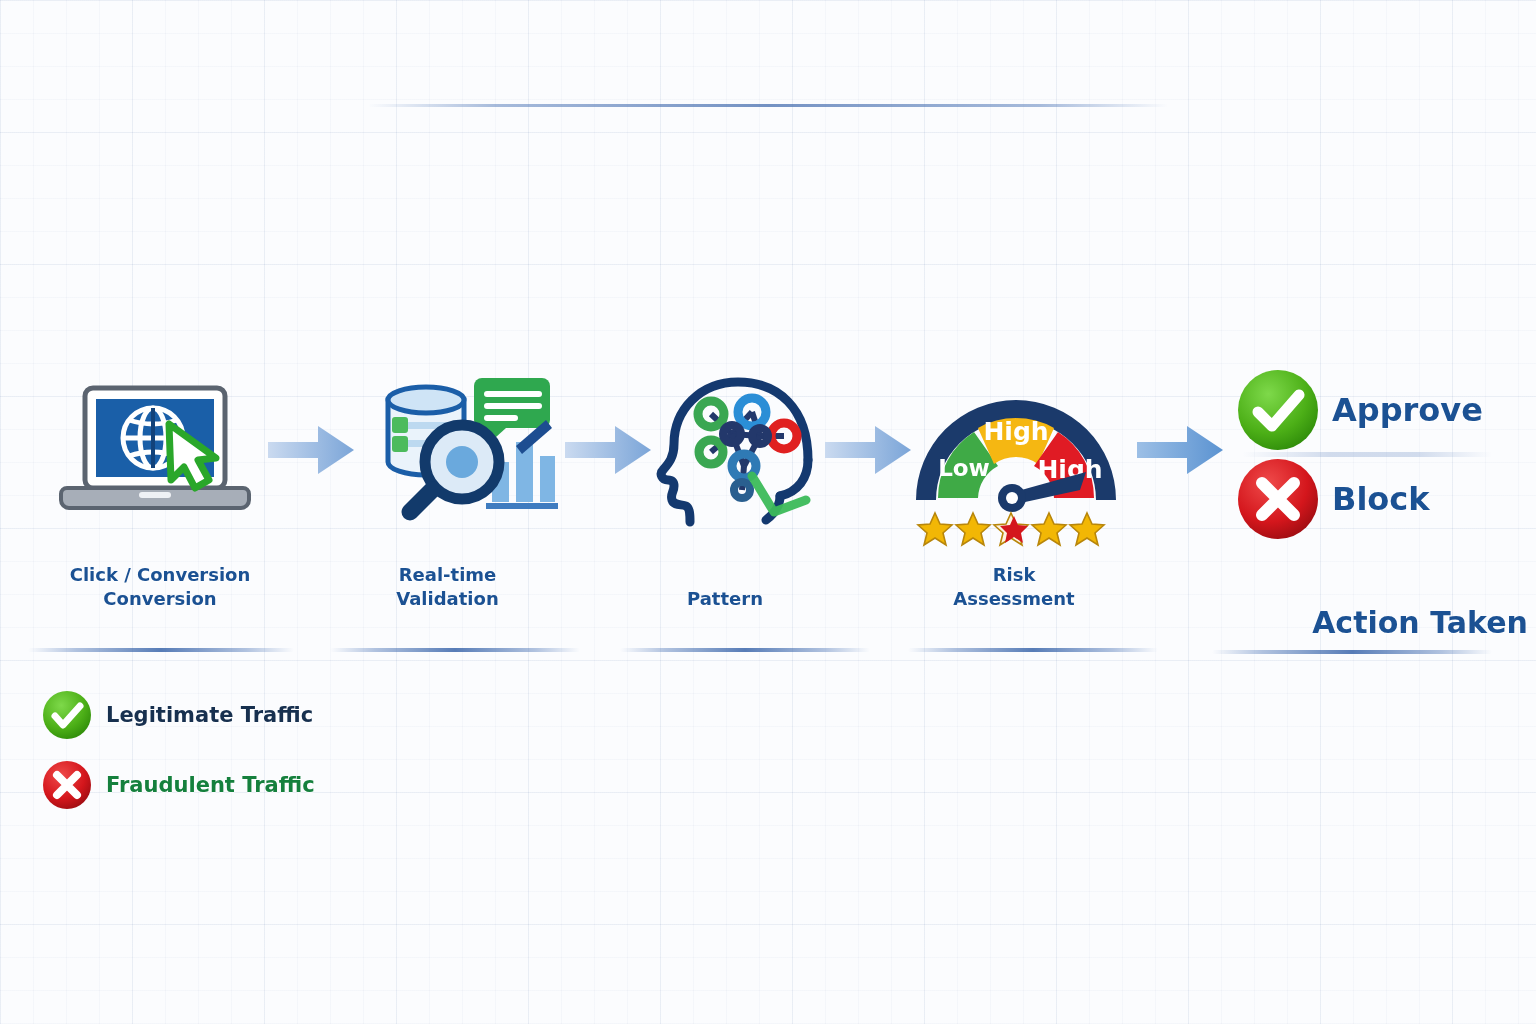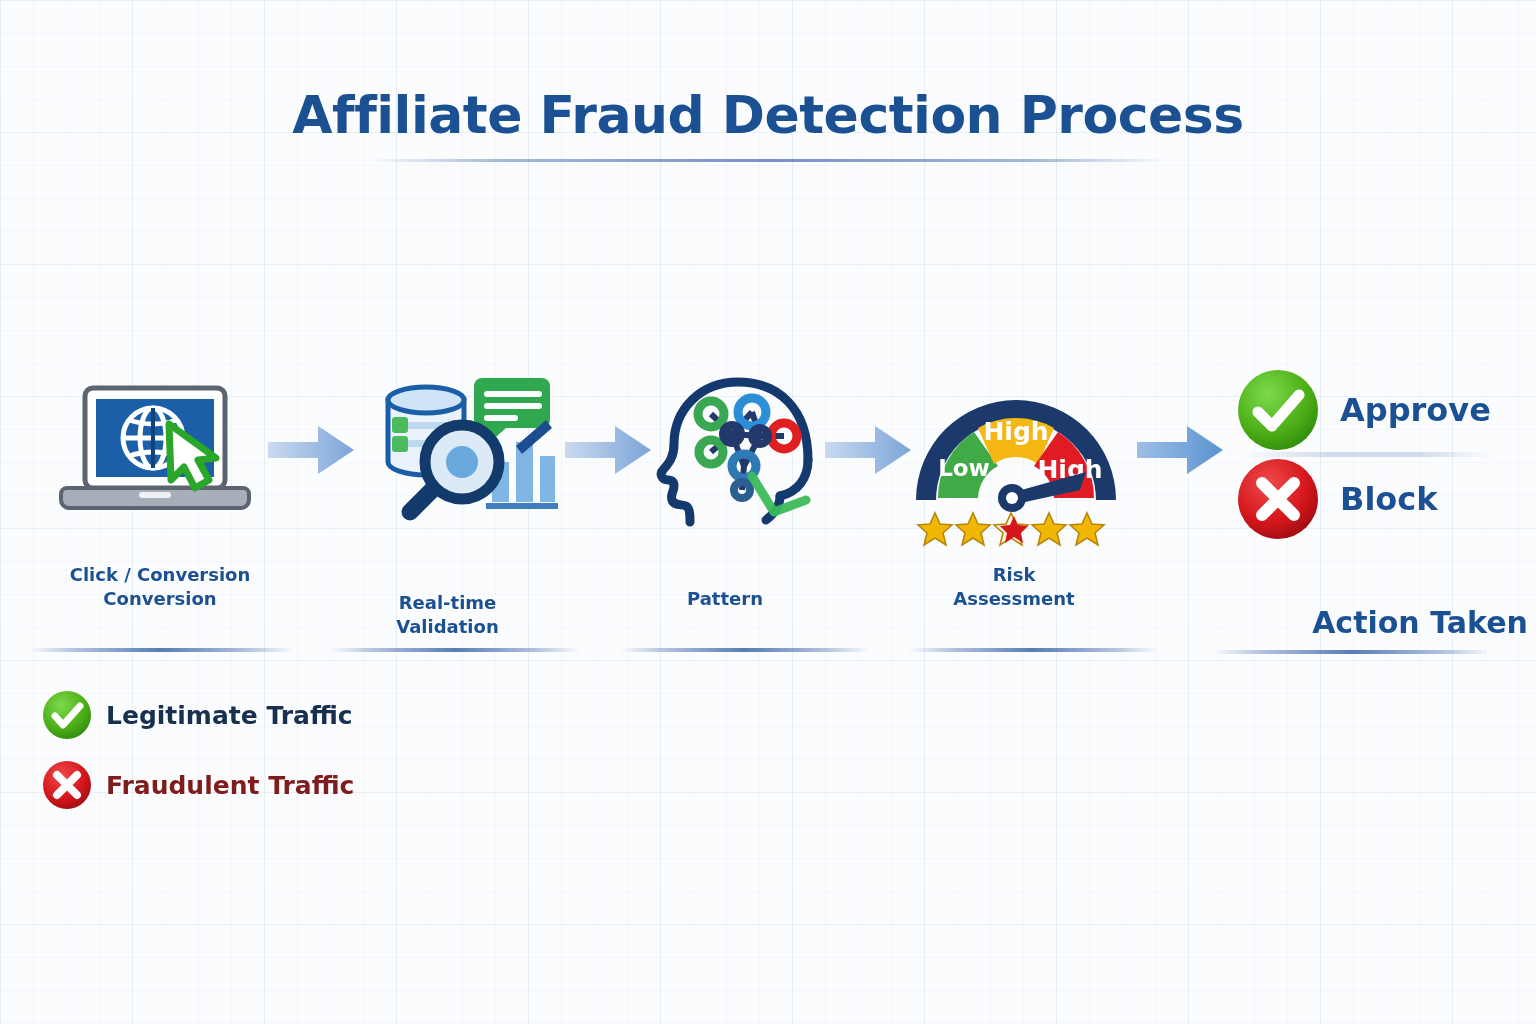--- a/index.html
+++ b/index.html
@@ -110,21 +110,21 @@
   
   #action-col {
     position: absolute;
     left: 1236px;
     top: 368px;
     width: 260px;
   }
   .action-row {
     display: flex;
     align-items: center;
-    gap: 20px;
+    gap: 12px;
     height: 84px;
   }
   .action-text {
     font-family: "DejaVu Sans", sans-serif;
     font-size: 32px;
     font-weight: bold;
     color: #1b5193;
     text-shadow: 0 1px 1px rgba(255,255,255,0.85);
   }
   .action-sep {
@@ -146,36 +146,35 @@
     top: 680px;
   }
   .legend-row {
     display: flex;
     align-items: center;
     gap: 14px;
     height: 70px;
   }
   .legend-text {
     font-family: "DejaVu Sans", sans-serif;
-    font-size: 25px;
+    font-size: 21px;
     font-weight: bold;
     text-shadow: 0 1px 1px rgba(255,255,255,0.85);
   }
   .legend-text.legit { color: #17304f; }
-  .legend-text.fraud { color: #7f1d1d; }
+  .legend-text.fraud { color: #15803d; }
 
   svg { display: block; overflow: visible; }
 </style>
 </head>
 <body>
 
 <div id="grid-bg"></div>
 
 <div id="title-block">
-  <div id="page-title">Affiliate Fraud Detection Process</div>
   <div id="title-rule"></div>
 </div>
 
 <div id="flow">
 
   <div class="step-icon" style="left:48px; width:215px;">
     <svg width="205" height="140" viewBox="0 0 205 140">
 
       <rect x="32" y="8" width="140" height="100" rx="8" fill="#ffffff" stroke="#5b6470" stroke-width="5"></rect>
       <rect x="43" y="19" width="118" height="78" fill="#1a5fa8"></rect>
@@ -376,21 +375,21 @@
     <span class="action-text">Block</span>
   </div>
 </div>
 
 <div class="step-label" style="left:20px; top:563px; width:280px;">
   <div>Click / Conversion</div>
   <div>Conversion</div>
 </div>
 <div class="label-rule" style="left:28px; top:648px; width:266px;"></div>
 
-<div class="step-label" style="left:330px; top:591px; width:235px;">
+<div class="step-label" style="left:330px; top:563px; width:235px;">
   <div>Real-time</div>
   <div>Validation</div>
 </div>
 <div class="label-rule" style="left:330px; top:648px; width:250px;"></div>
 
 <div class="step-label" style="left:620px; top:563px; width:210px;margin-top:24px;">
   <div>Pattern</div>
 </div>
 <div class="label-rule" style="left:620px; top:648px; width:250px;"></div>
 

